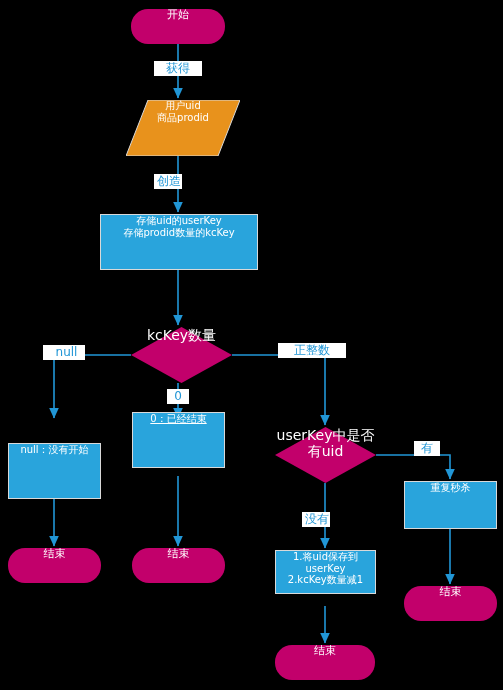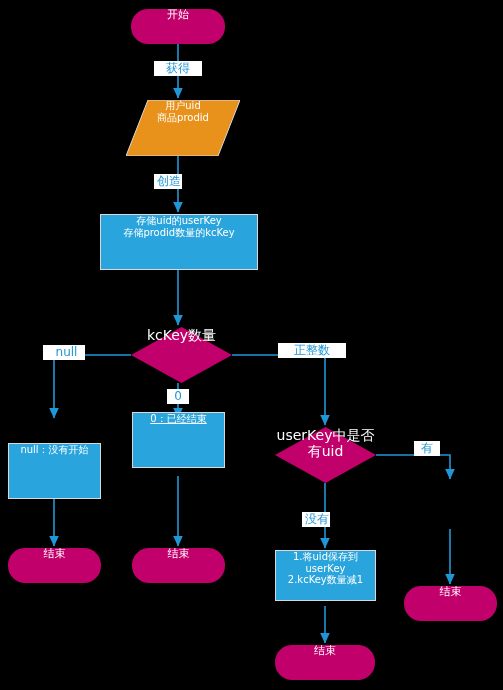--- a/index.html
+++ b/index.html
@@ -166,22 +166,25 @@
   <div class="node node-decision" id="n-dec2" style="left: 275px; top: 427px; width: 101px; height: 56px;">
     <svg class="dec-shape" viewBox="0 0 101 56" preserveAspectRatio="none">
       <polygon points="50.5,0 101,28 50.5,56 0,28" fill="#C2006B"></polygon>
     </svg>
     <div class="dec-text">
       <div>userKey中是否</div>
       <div>有uid</div>
     </div>
   </div>
 
-
-  <div class="node node-process" id="n-save" style="left: 275px; top: 550px; width: 101px; height: 51px;">
+  <div class="node node-process" id="n-repeat" style="left: 404px; top: 481px; width: 93px; height: 48px;">
+    <span>重复秒杀</span>
+  </div>
+
+  <div class="node node-process" id="n-save" style="left: 275px; top: 550px; width: 101px; height: 44px;">
     <div>
       <div>1.将uid保存到</div>
       <div>userKey</div>
       <div>2.kcKey数量减1</div>
     </div>
   </div>
 
   <div class="node node-terminator" id="n-end-null" style="left: 8px; top: 548px; width: 93px; height: 35px;">
     <span>结束</span>
   </div>

